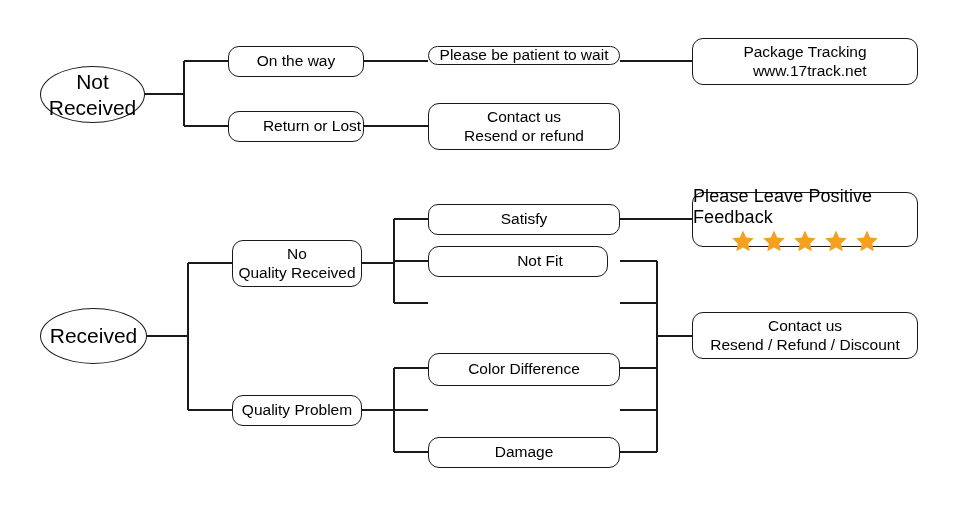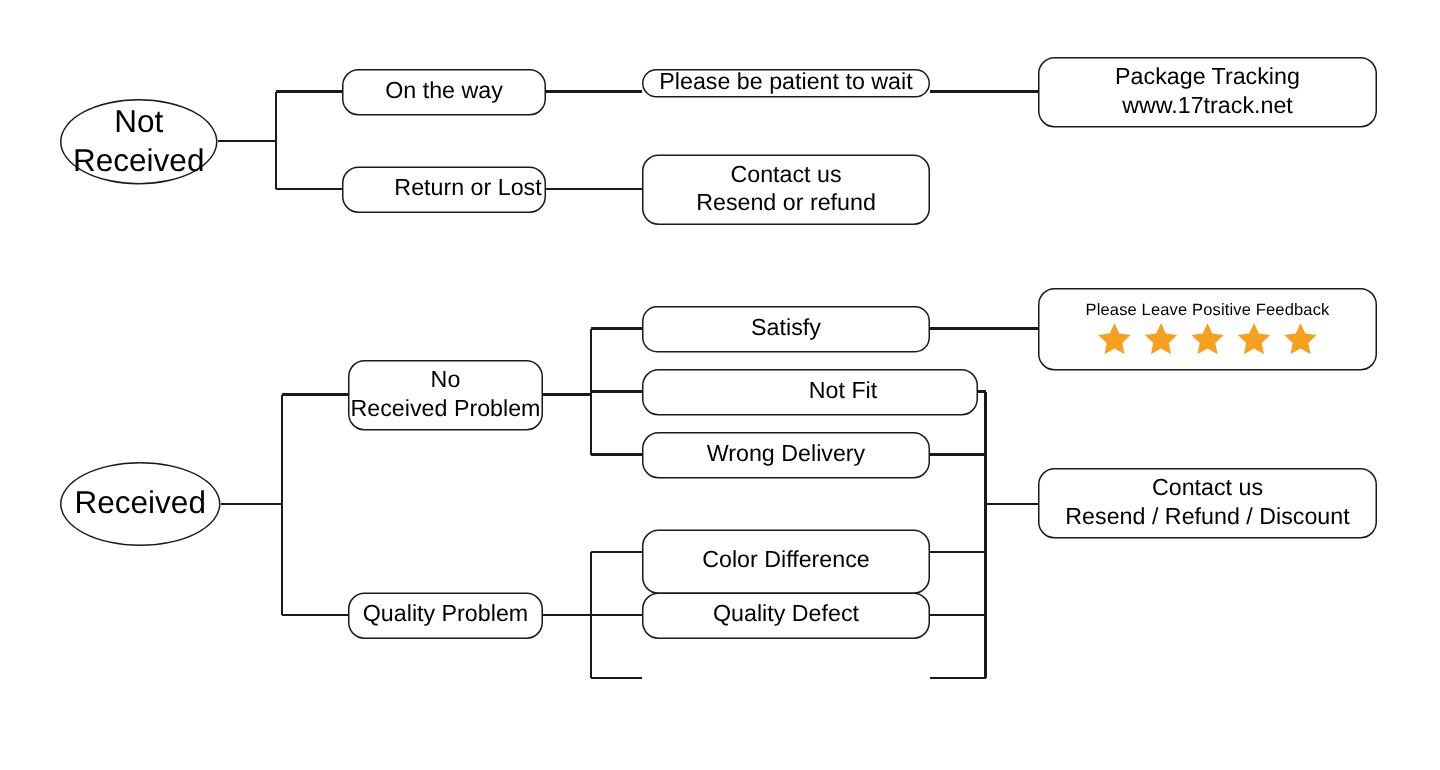--- a/index.html
+++ b/index.html
@@ -58,21 +58,21 @@
     background: #ffffff;
     border: 1.3px solid #1a1a1a;
     border-radius: 11px;
     display: flex;
     flex-direction: column;
     align-items: center;
     justify-content: center;
     z-index: 2;
   }
   .star-node .caption {
-    font-size: 11px;
+    font-size: 18px;
     color: #000000;
     letter-spacing: 0.1px;
     margin-bottom: 1px;
   }
   .stars {
     display: flex;
     gap: 7px;
     align-items: center;
   }
   .stars svg { display: block; }
@@ -133,43 +133,42 @@
 
   <div class="node ellipse two-line" style="left:40px; top:66px; width:105px; height:57px;">Not
 Received</div>
 
   <div class="node rbox" style="left:228px; top:46px; width:136px; height:31px;">On the way</div>
 
   <div class="node rbox" style="left:228px; top:111px; width:136px; height:31px;padding-left:32px;">Return or Lost</div>
 
   <div class="node rbox" style="left:428px; top:46px; width:192px; height:19px;">Please be patient to wait</div>
 
-  <div class="node rbox two-line" style="left:692px; top:38px; width:226px; height:47px;">Package Tracking
+  <div class="node rbox two-line" style="left:692px; top:38px; width:226px; height:47px;text-align:right;">Package Tracking
 www.17track.net</div>
 
   <div class="node rbox two-line" style="left:428px; top:103px; width:192px; height:47px;">Contact us
 Resend or refund</div>
 
   <div class="node ellipse" style="left:40px; top:308px; width:107px; height:56px;">Received</div>
 
   <div class="node rbox two-line" style="left:232px; top:240px; width:130px; height:47px;">No
-Received Problem</div>
+Quality Received</div>
 
   <div class="node rbox" style="left:232px; top:395px; width:130px; height:31px;">Quality Problem</div>
 
   <div class="node rbox" style="left:428px; top:204px; width:192px; height:31px;border-radius:10px;">Satisfy</div>
 
-  <div class="node rbox" style="left:428px; top:246px; width:224px; height:31px;padding-left:44px;">Not Fit</div>
+  <div class="node rbox" style="left:428px; top:246px; width:180px; height:31px;padding-left:44px;">Not Fit</div>
 
-  <div class="node rbox" style="left:428px; top:288px; width:192px; height:31px;">Wrong Delivery</div>
 
-  <div class="node rbox" style="left:428px; top:353px; width:192px; height:43px;">Color Difference</div>
+  <div class="node rbox" style="left:428px; top:353px; width:192px; height:33px;">Color Difference</div>
 
-  <div class="node rbox" style="left:428px; top:395px; width:192px; height:31px;">Quality Defect</div>
 
+  <div class="node rbox" style="left:428px; top:437px; width:192px; height:31px;">Damage</div>
 
   <div class="node rbox two-line" style="left:692px; top:312px; width:226px; height:47px;">Contact us
 Resend / Refund / Discount</div>
 
   <div class="star-node" style="left:692px; top:192px; width:226px; height:55px;">
     <div class="caption">Please Leave Positive Feedback</div>
     <div class="stars">
         <svg width="24" height="24" viewBox="0 0 24 24">
           <polygon points="12,1.4 15.2,8.4 22.8,9.3 17.2,14.6 18.7,22.2 12,18.4 5.3,22.2 6.8,14.6 1.2,9.3 8.8,8.4" fill="#F5A01E"></polygon>
         </svg>

